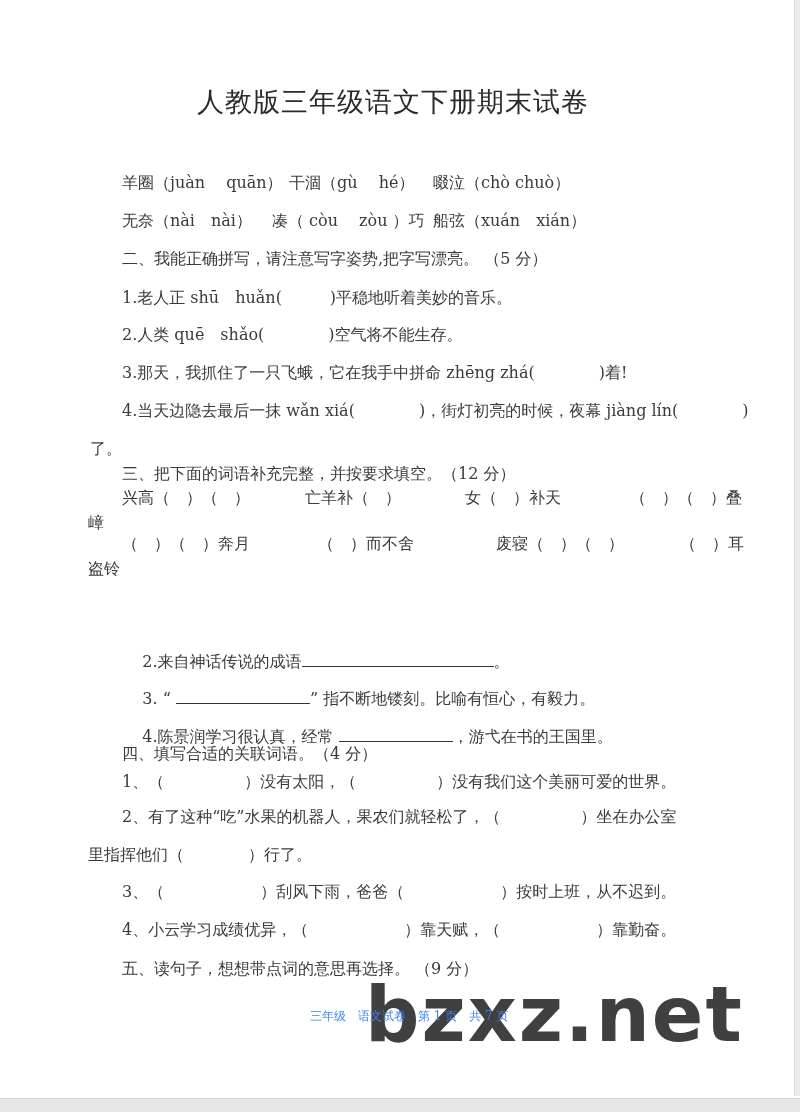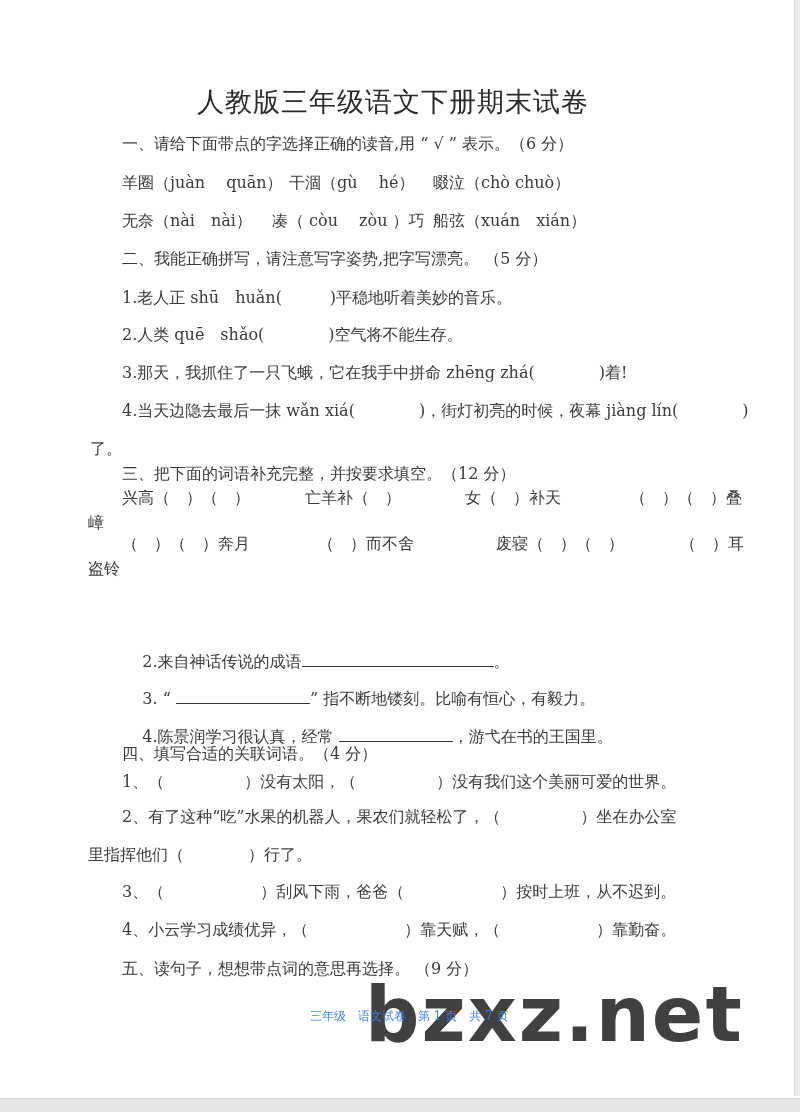--- a/index.html
+++ b/index.html
@@ -19,21 +19,20 @@
     }
     .footer { font-size:12px; color:#3b82f6; }
   </style>
 </head>
 <body>
 
 <div class="page">
 
   <div class="t title" style="left:197px;top:86px;">人教版三年级语文下册期末试卷</div>
 
-  <div class="t" style="left:122px;top:134px;">一、请给下面带点的字选择正确的读音,用 “ √ ” 表示。（6 分）</div>
   <div class="t" style="left:122px;top:173px;">羊圈（juàn　 quān）</div>
   <div class="t" style="left:289px;top:173px;">干涸（gù　 hé）</div>
   <div class="t" style="left:433px;top:173px;">啜泣（chò chuò）</div>
   <div class="t" style="left:122px;top:211px;">无奈（nài　nài）</div>
   <div class="t" style="left:272px;top:211px;">凑（ còu　 zòu ）巧</div>
   <div class="t" style="left:433px;top:211px;">船弦（xuán　xián）</div>
 
   <div class="t" style="left:122px;top:249px;">二、我能正确拼写，请注意写字姿势,把字写漂亮。 （5 分）</div>
   <div class="t" style="left:122px;top:288px;">1.老人正 shū　huǎn(　　　)平稳地听着美妙的音乐。</div>
   <div class="t" style="left:122px;top:325px;">2.人类 quē　shǎo(　　　　)空气将不能生存。</div>

